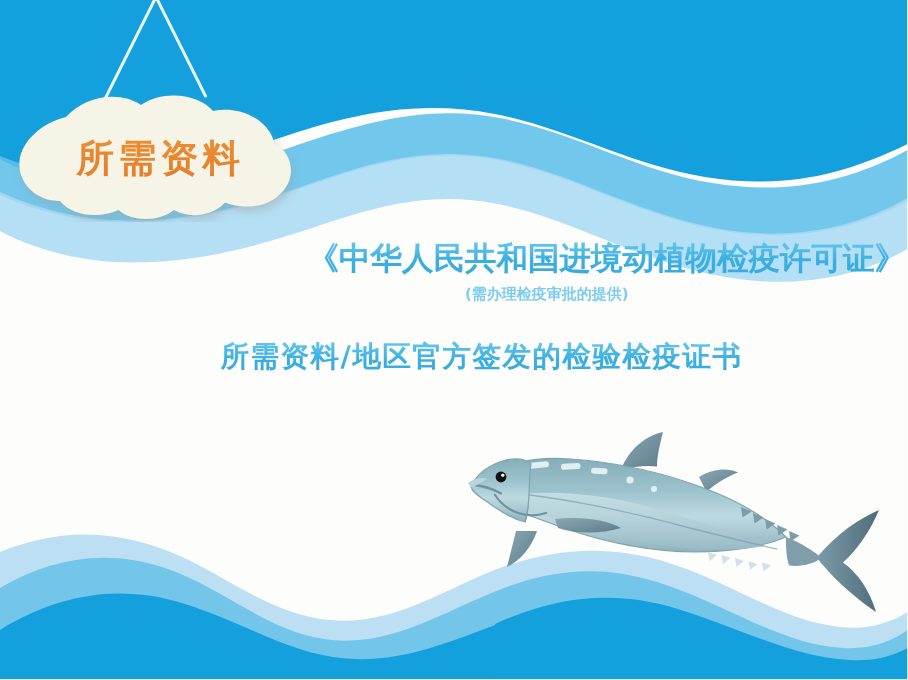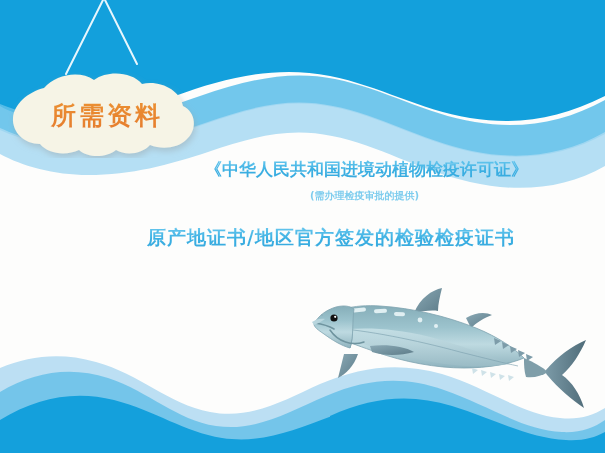--- a/index.html
+++ b/index.html
@@ -22,21 +22,21 @@
     left: 0;
     top: 0;
     width: 605px;
     height: 453px;
     pointer-events: none;
   }
   
   #cloud-badge {
     position: absolute;
     left: 8px;
-    top: 72px;
+    top: 62px;
     width: 192px;
     height: 86px;
   }
   #cloud-badge svg { display: block; }
   #cloud-label {
     position: absolute;
     left: 0;
     top: 0;
     width: 192px;
     height: 86px;
@@ -73,21 +73,21 @@
     letter-spacing: 1px;
   }
   .req-main {
     font-size: 19px;
     background: linear-gradient(180deg, #6fcbf0 0%, #3aafe2 55%, #37a9de 100%);
     -webkit-background-clip: text;
     background-clip: text;
     color: transparent;
     -webkit-text-fill-color: transparent;
   }
-  #req-title   { left: 205px; top: 158px; font-size: 17px; letter-spacing: 0px; }
+  #req-title   { left: 205px; top: 158px; font-size: 21px; letter-spacing: 0px; }
   #req-sub     { left: 310px; top: 189px; font-size: 10px; font-weight: bold;
                  color: #7fcdee; letter-spacing: 0px;
                  background: none; -webkit-text-fill-color: #7fcdee; }
   #req-line-2  { left: 147px; top: 225px; }
   #req-line-3  { left: 103px; top: 280px; }
   #req-line-4  { left: 45px;  top: 332px; }
 
   
   #fish {
     position: absolute;
@@ -169,21 +169,21 @@
              C16,72 4,60 5,46
              C6,32 20,20 36,16 Z"></path>
       </g>
     </svg>
     <div id="cloud-label">所需资料</div>
   </div>
 
   <div id="requirements">
     <div class="req-line req-main" id="req-title">《中华人民共和国进境动植物检疫许可证》</div>
     <div class="req-line" id="req-sub">(需办理检疫审批的提供)</div>
-    <div class="req-line req-main" id="req-line-2">原产地证书/地区官方签发的检验检疫证书</div>
+    <div class="req-line req-main" id="req-line-2">所需资料/地区官方签发的检验检疫证书</div>
   </div>
 
   <svg class="layer" viewBox="0 0 605 453" width="605" height="453" preserveAspectRatio="none" xmlns="http://www.w3.org/2000/svg">
 
     <path fill="#bcdff3" d="M0,368 C30,356 60,352 96,362
          C140,374 168,404 210,412
          C252,420 284,400 320,384
          C362,366 400,362 442,374
          C486,387 520,414 560,418
          C578,420 592,416 605,408

